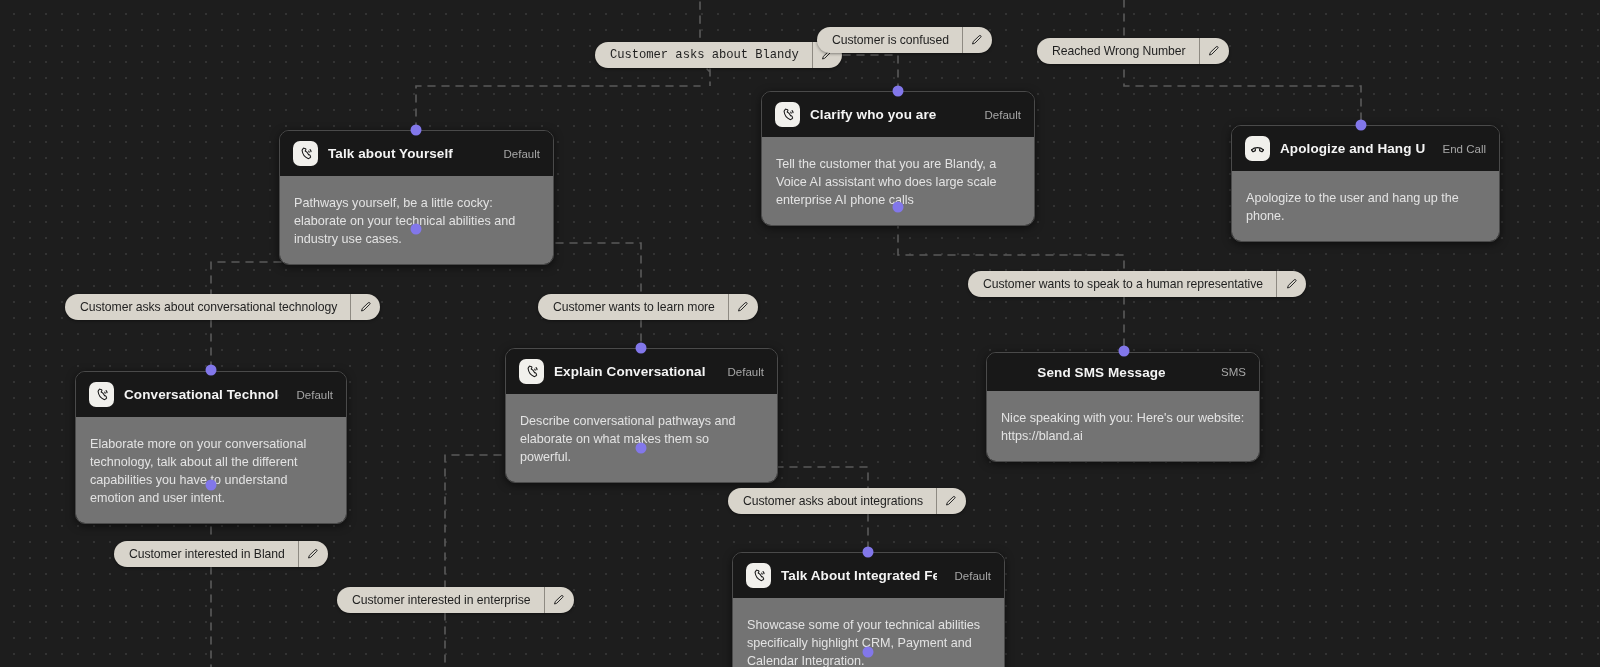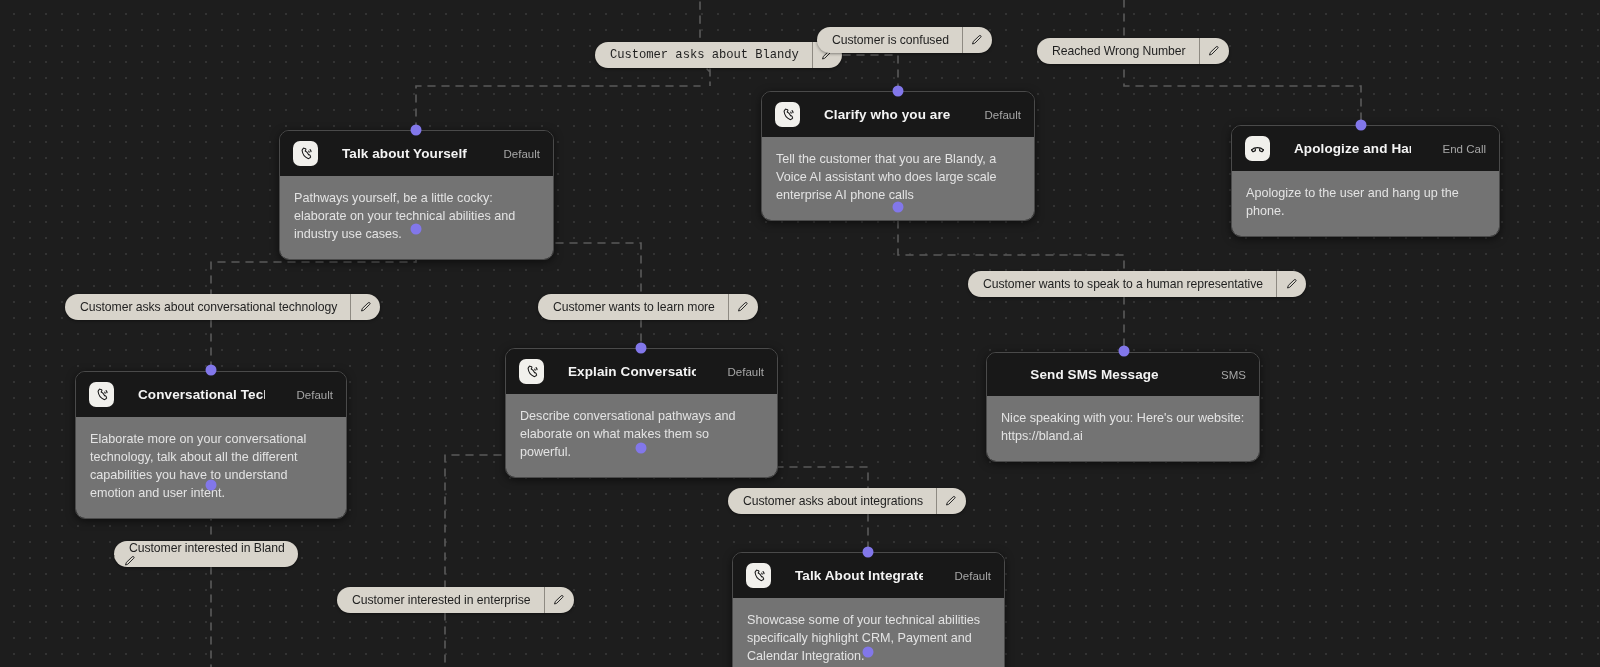--- a/index.html
+++ b/index.html
@@ -30,24 +30,24 @@
     z-index: 3;
     border: 1px solid #4a4a4a;
     border-radius: 10px;
     background: #141414;
     overflow: hidden;
     box-shadow: 0 2px 8px rgba(0,0,0,.55);
   }
   .node-head {
     display: flex;
     align-items: center;
-    gap: 24px;
+    gap: 10px;
     padding: 10px 13px;
     background: #181818;
-    border-bottom: 1px solid #737373;
+    border-bottom: 6px solid #737373;
     min-height: 44px;
   }
   .node-icon {
     flex: 0 0 auto;
     width: 25px; height: 25px;
     border-radius: 7px;
     background: #f1f0ec;
     display: flex; align-items: center; justify-content: center;
   }
   .node-icon svg { display: block; }
@@ -278,21 +278,21 @@
         </span>
       </div>
       <div class="pill" style="left: 728px; top: 488px;">
         <span class="pill-label">Customer asks about integrations</span>
         <span class="pill-edit">
           <svg width="12" height="12" viewBox="0 0 24 24" fill="none" stroke="#2a2a2a" stroke-width="2" stroke-linecap="round" stroke-linejoin="round">
             <path d="M16.5 3.5a2.1 2.1 0 0 1 3 3L7.5 18.5 3 20l1.5-4.5z"></path>
           </svg>
         </span>
       </div>
-      <div class="pill" style="left: 114px; top: 541px; flex-direction: column;">
+      <div class="pill" style="left: 114px; top: 541px;">
         <span class="pill-label">Customer interested in Bland</span>
         <span class="pill-edit">
           <svg width="12" height="12" viewBox="0 0 24 24" fill="none" stroke="#2a2a2a" stroke-width="2" stroke-linecap="round" stroke-linejoin="round">
             <path d="M16.5 3.5a2.1 2.1 0 0 1 3 3L7.5 18.5 3 20l1.5-4.5z"></path>
           </svg>
         </span>
       </div>
       <div class="pill" style="left: 337px; top: 587px;">
         <span class="pill-label">Customer interested in enterprise</span>
         <span class="pill-edit">

